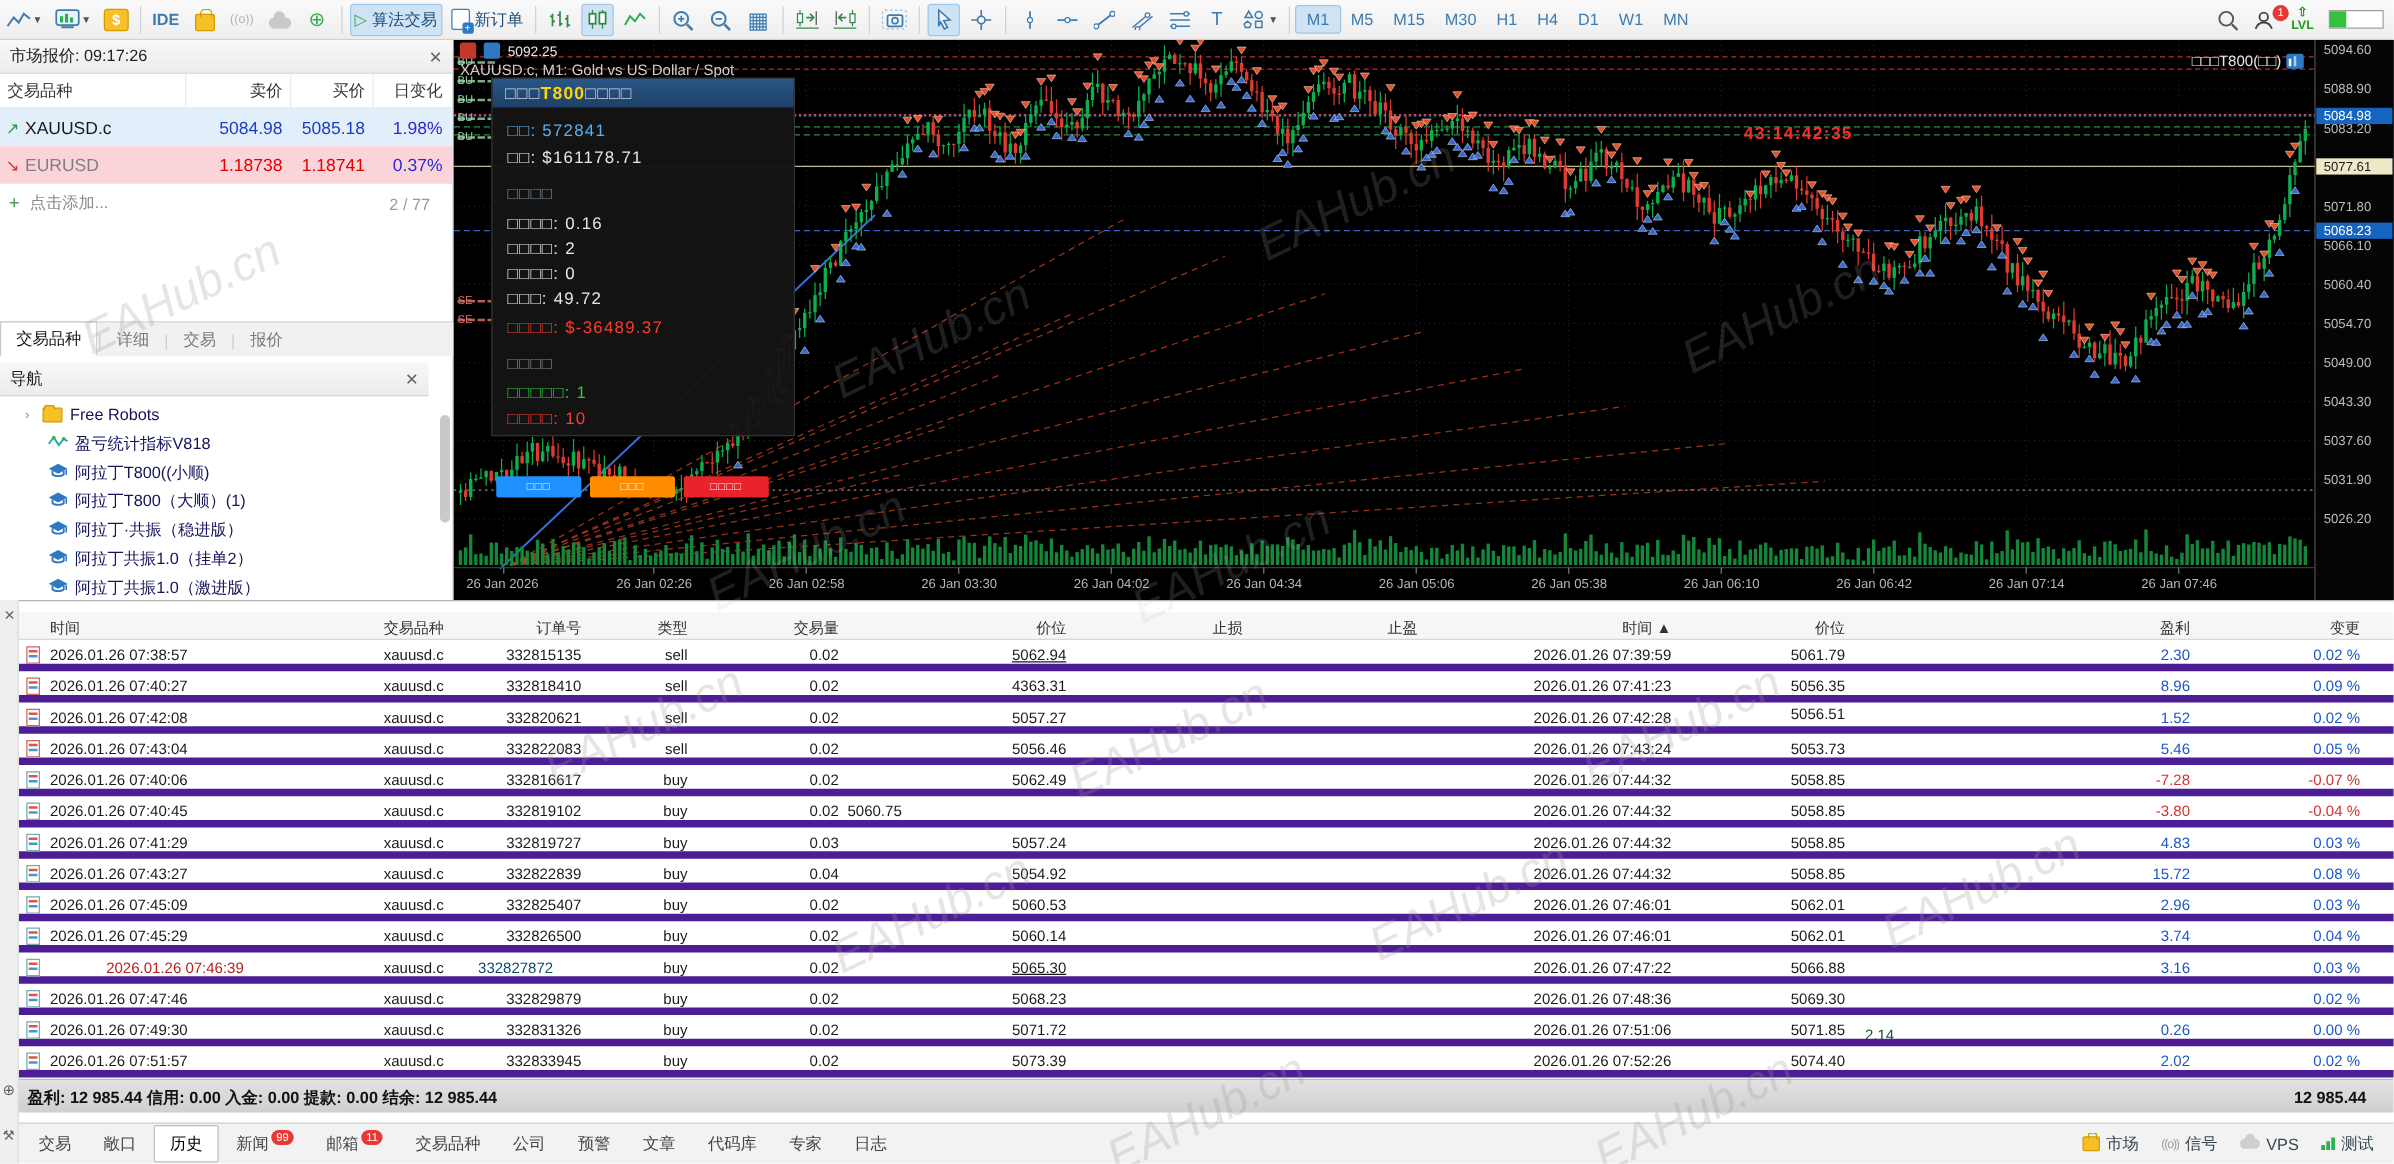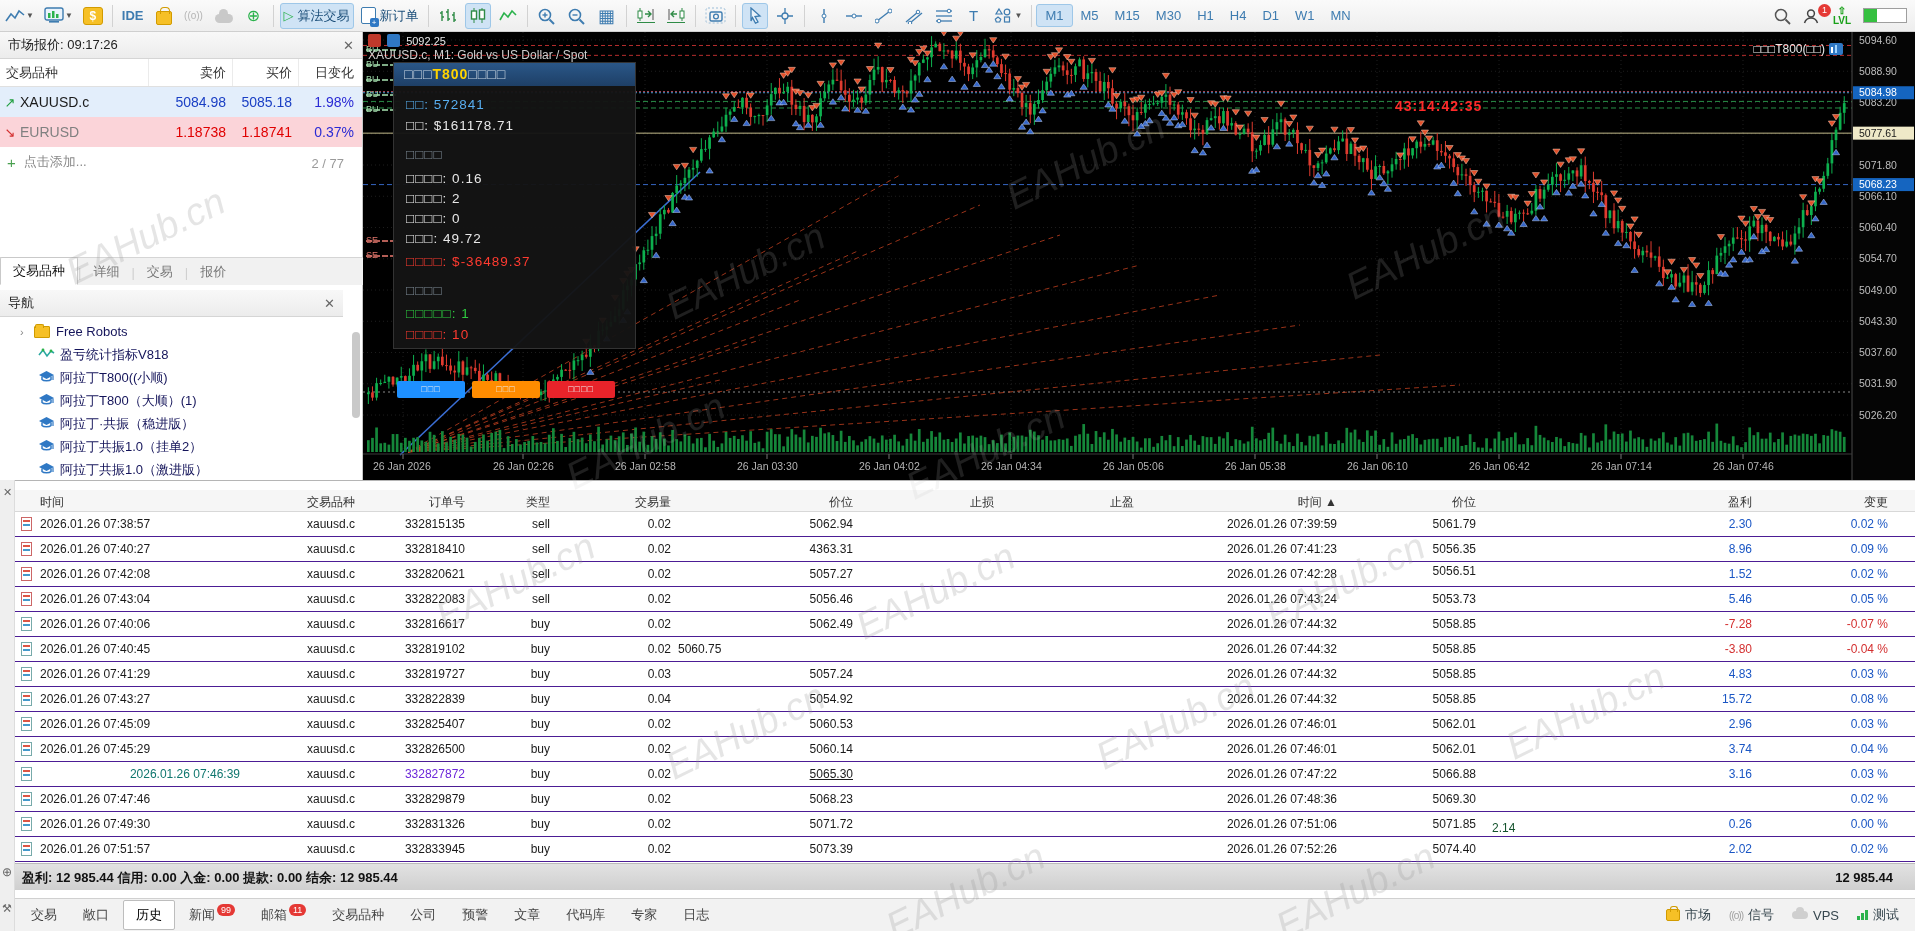--- a/index.html
+++ b/index.html
@@ -100,21 +100,21 @@
     border-radius:2px; letter-spacing:1px; }
 
   
   #toolbox { position:absolute; left:0; top:480px; width:1915px; height:418px; background:#fff;
     border-top:1px solid #b5b5b5; }
   #leftstrip { position:absolute; left:0; top:480px; width:15px; height:451px; background:#efefef;
     border-right:1px solid #dcdcdc; z-index:3; font-size:11px; color:#666; }
   .hcell, .rcell { position:absolute; font-size:12px; white-space:nowrap; }
   #thead { position:absolute; left:15px; top:9px; width:1900px; height:22px; background:#f6f6f6;
     border-bottom:1px solid #d8d8d8; color:#333; }
-  .hrowline { position:absolute; left:15px; width:1900px; height:25px; border-bottom:1px solid #4c1d95; }
+  .hrowline { position:absolute; left:15px; width:1900px; height:25px; border-bottom:6px solid #4c1d95; }
   .rowic { position:absolute; left:6px; top:5px; width:11px; height:14px; border:1px solid #c87; background:#fff; }
   .rowic:before { content:""; position:absolute; left:1px; top:2px; width:7px; height:1.5px; background:#d54; }
   .rowic:after { content:""; position:absolute; left:1px; top:6px; width:7px; height:1.5px; background:#49c; }
   #tfooter { position:absolute; left:0px; top:382px; width:1915px; height:27px;
     background:linear-gradient(#e2e2e2,#cfcfcf); border-top:1px solid #bbb;
     font-size:13px; color:#111; font-weight:bold; line-height:27px; }
   #tfooter .sum { margin-left:22px; }
   #tfooter .tot { position:absolute; right:22px; top:0; }
 
   
@@ -1959,21 +1959,21 @@
         <span class="hcell" style="left: 1745px; width: 128px; text-align: right; top: 4px;">变更</span>
       </div>
     <div id="tbody">
         <div class="hrowline" style="top: 31px;">
           <span class="rowic" style="border-color: rgb(204, 102, 102);"></span>
           <span class="rcell" style="left: 25px; width: 200px; text-align: left; top: 5px; color: rgb(26, 26, 26);">2026.01.26 07:38:57</span>
           <span class="rcell" style="left: 235px; width: 105px; text-align: right; top: 5px; color: rgb(26, 26, 26);">xauusd.c</span>
           <span class="rcell" style="left: 345px; width: 105px; text-align: right; top: 5px; color: rgb(26, 26, 26);">332815135</span>
           <span class="rcell" style="left: 455px; width: 80px; text-align: right; top: 5px; color: rgb(26, 26, 26);">sell</span>
           <span class="rcell" style="left: 541px; width: 115px; text-align: right; top: 5px; color: rgb(26, 26, 26);">0.02</span>
-          <span class="rcell" style="left: 663px; width: 175px; text-align: right; top: 5px; color: rgb(26, 26, 26);">5062.94</span>
+          <span class="rcell" style="left: 663px; width: 175px; text-align: right; top: 5px; color: rgb(26, 26, 26); text-decoration: underline;">5062.94</span>
           <span class="rcell" style="left: 1127px; width: 195px; text-align: right; top: 5px; color: rgb(26, 26, 26);">2026.01.26 07:39:59</span>
           <span class="rcell" style="left: 1329px; width: 132px; text-align: right; top: 5px; color: rgb(26, 26, 26);">5061.79</span>
           <span class="rcell" style="left: 1477px; width: 260px; text-align: right; top: 5px; color: rgb(26, 86, 196);">2.30</span>
           <span class="rcell" style="left: 1745px; width: 128px; text-align: right; top: 5px; color: rgb(26, 86, 196);">0.02 %</span>
         </div>
         <div class="hrowline" style="top: 56px;">
           <span class="rowic" style="border-color: rgb(204, 102, 102);"></span>
           <span class="rcell" style="left: 25px; width: 200px; text-align: left; top: 5px; color: rgb(26, 26, 26);">2026.01.26 07:40:27</span>
           <span class="rcell" style="left: 235px; width: 105px; text-align: right; top: 5px; color: rgb(26, 26, 26);">xauusd.c</span>
           <span class="rcell" style="left: 345px; width: 105px; text-align: right; top: 5px; color: rgb(26, 26, 26);">332818410</span>
@@ -2084,23 +2084,23 @@
           <span class="rcell" style="left: 455px; width: 80px; text-align: right; top: 5px; color: rgb(26, 26, 26);">buy</span>
           <span class="rcell" style="left: 541px; width: 115px; text-align: right; top: 5px; color: rgb(26, 26, 26);">0.02</span>
           <span class="rcell" style="left: 663px; width: 175px; text-align: right; top: 5px; color: rgb(26, 26, 26);">5060.14</span>
           <span class="rcell" style="left: 1127px; width: 195px; text-align: right; top: 5px; color: rgb(26, 26, 26);">2026.01.26 07:46:01</span>
           <span class="rcell" style="left: 1329px; width: 132px; text-align: right; top: 5px; color: rgb(26, 26, 26);">5062.01</span>
           <span class="rcell" style="left: 1477px; width: 260px; text-align: right; top: 5px; color: rgb(26, 86, 196);">3.74</span>
           <span class="rcell" style="left: 1745px; width: 128px; text-align: right; top: 5px; color: rgb(26, 86, 196);">0.04 %</span>
         </div>
         <div class="hrowline" style="top: 281px;">
           <span class="rowic" style="border-color: rgb(119, 170, 170);"></span>
-          <span class="rcell" style="left: 25px; width: 200px; text-align: right; top: 5px; color: #0f766e;">2026.01.26 07:46:39</span>
+          <span class="rcell" style="left: 25px; width: 200px; text-align: center; top: 5px; color: #b91c1c;">2026.01.26 07:46:39</span>
           <span class="rcell" style="left: 235px; width: 105px; text-align: right; top: 5px; color: rgb(26, 26, 26);">xauusd.c</span>
-          <span class="rcell" style="left: 345px; width: 105px; text-align: right; top: 5px; color: #6d28d9;">332827872</span>
+          <span class="rcell" style="left: 345px; width: 105px; text-align: center; top: 5px; color: #0c4a6e;">332827872</span>
           <span class="rcell" style="left: 455px; width: 80px; text-align: right; top: 5px; color: rgb(26, 26, 26);">buy</span>
           <span class="rcell" style="left: 541px; width: 115px; text-align: right; top: 5px; color: rgb(26, 26, 26);">0.02</span>
           <span class="rcell" style="left: 663px; width: 175px; text-align: right; top: 5px; color: rgb(26, 26, 26); text-decoration: underline;">5065.30</span>
           <span class="rcell" style="left: 1127px; width: 195px; text-align: right; top: 5px; color: rgb(26, 26, 26);">2026.01.26 07:47:22</span>
           <span class="rcell" style="left: 1329px; width: 132px; text-align: right; top: 5px; color: rgb(26, 26, 26);">5066.88</span>
           <span class="rcell" style="left: 1477px; width: 260px; text-align: right; top: 5px; color: rgb(26, 86, 196);">3.16</span>
           <span class="rcell" style="left: 1745px; width: 128px; text-align: right; top: 5px; color: rgb(26, 86, 196);">0.03 %</span>
         </div>
         <div class="hrowline" style="top: 306px;">
           <span class="rowic" style="border-color: rgb(119, 170, 170);"></span>

